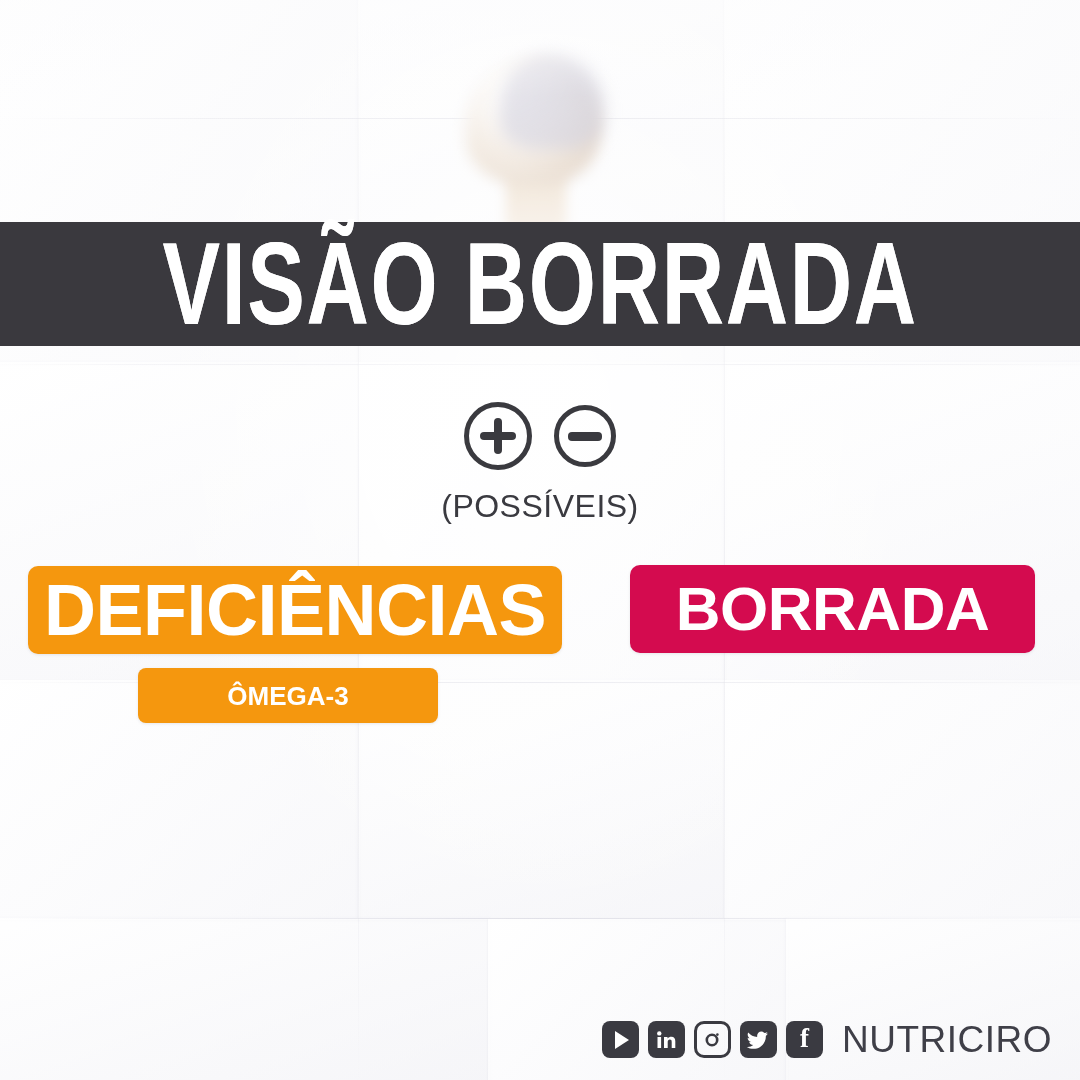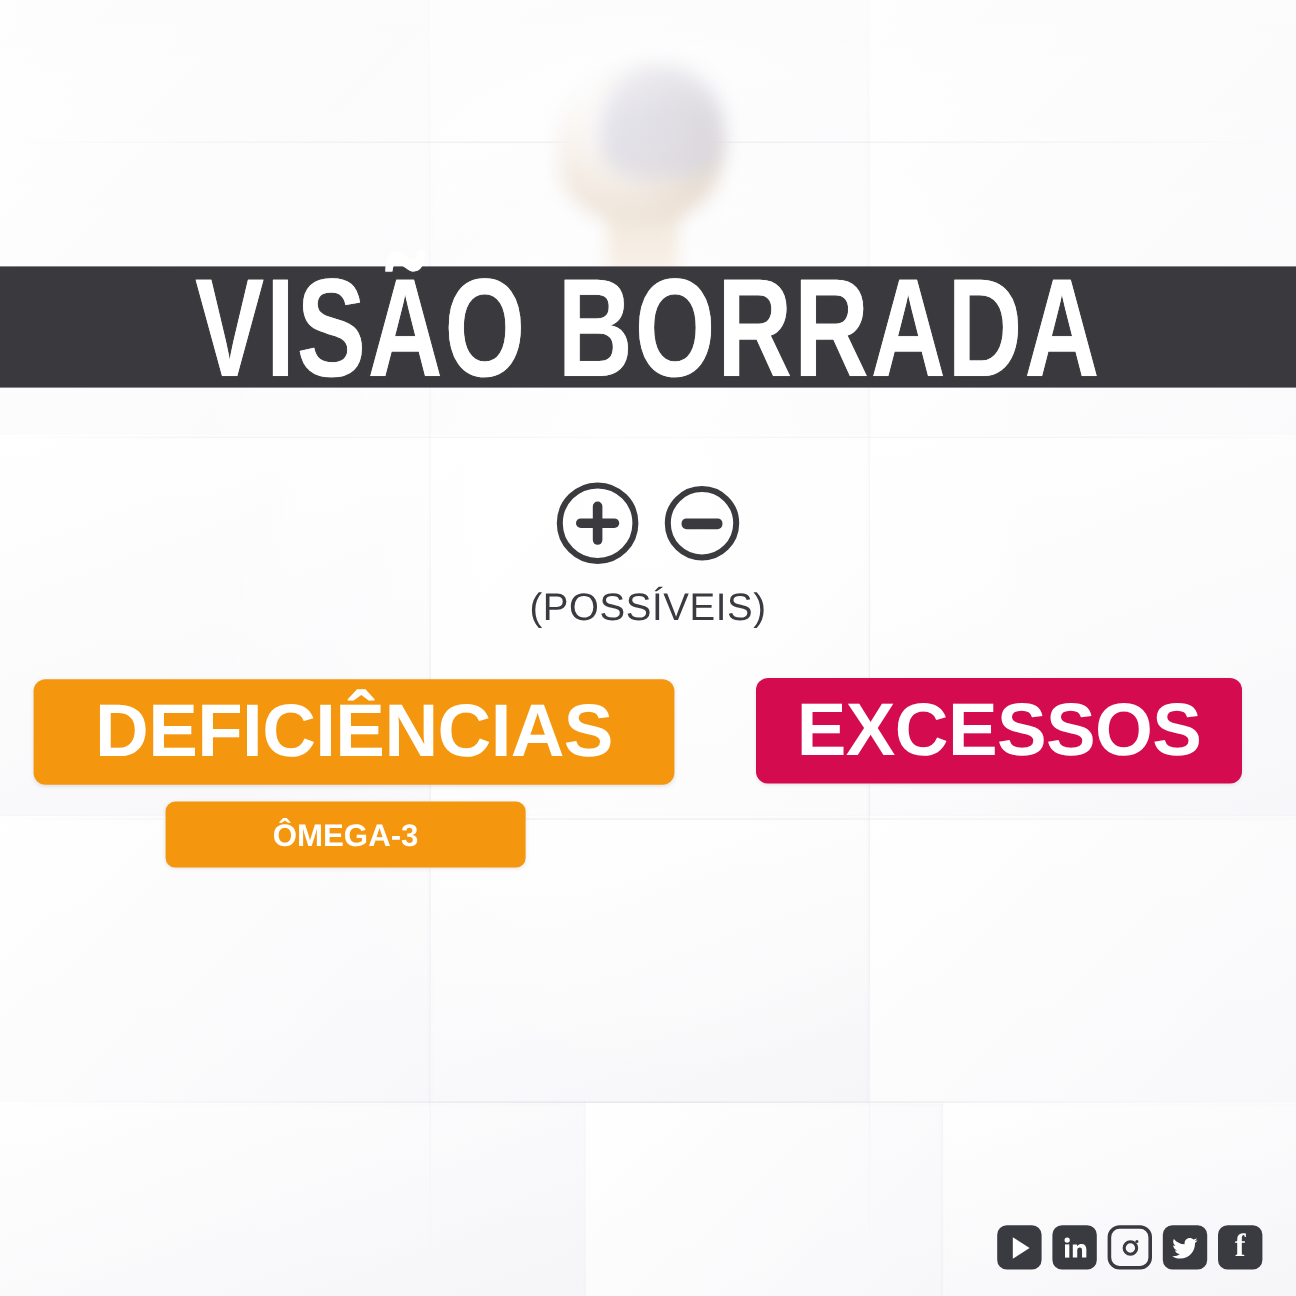--- a/index.html
+++ b/index.html
@@ -101,21 +101,21 @@
     inset: 0;
     background: linear-gradient(180deg, rgba(252,252,253,0.55) 0%, rgba(252,252,253,0.05) 40%, rgba(252,252,253,0.0) 100%);
   }
 
   
   .title-banner {
     position: absolute;
     left: 0;
     top: 222px;
     width: 1080px;
-    height: 101px;
+    height: 124px;
     display: flex;
     align-items: center;
     justify-content: center;
   }
   .title-text {
     color: #ffffff;
     font-family: "Liberation Sans Narrow", "Liberation Sans", sans-serif;
     font-weight: 700;
     font-size: 108px;
     line-height: 1;
@@ -185,21 +185,21 @@
     color: #ffffff;
     font-weight: 700;
     line-height: 1;
     box-shadow: 0 1px 3px rgba(120,120,130,0.16);
   }
   .badge-deficiencias {
     left: 28px;
     top: 566px;
     width: 534px;
     height: 88px;
-    font-size: 62px;
+    font-size: 72px;
     letter-spacing: -0.5px;
   }
   .badge-excessos {
     left: 630px;
     top: 565px;
     width: 405px;
     height: 88px;
     font-size: 62px;
     letter-spacing: -0.5px;
   }
@@ -313,21 +313,21 @@
     </div>
     <div class="sym-circle sym-minus">
       <span class="bar-h"></span>
     </div>
   </div>
 
   <div class="possiveis">(POSSÍVEIS)</div>
 
   <div class="badge badge-deficiencias" style="background:#F5970E;">DEFICIÊNCIAS</div>
 
-  <div class="badge badge-excessos" style="background:#D40B4F;">EXCESSOS</div>
+  <div class="badge badge-excessos" style="background:#D40B4F;">BORRADA</div>
 
   <div class="badge badge-omega" style="background:#F5970E;">ÔMEGA-3</div>
 
   <div class="footer">
 
     <div class="sicon">
       <span class="tri"></span>
     </div>
 
     <div class="sicon">
@@ -348,15 +348,16 @@
     <div class="sicon">
       <svg width="24" height="24" viewBox="0 0 24 24">
         <path d="M22 5.6c-0.8 0.35 -1.6 0.58 -2.5 0.69 c0.9 -0.54 1.6 -1.39 1.9 -2.4 c-0.84 0.5 -1.77 0.86 -2.76 1.06 C17.85 4.1 16.7 3.6 15.45 3.6 c-2.4 0 -4.35 1.95 -4.35 4.35 c0 0.34 0.04 0.67 0.11 0.99 C7.6 8.76 4.4 7.03 2.26 4.4 c-0.37 0.64 -0.59 1.39 -0.59 2.19 c0 1.51 0.77 2.84 1.93 3.62 c-0.71 -0.02 -1.38 -0.22 -1.97 -0.54 v0.05 c0 2.11 1.5 3.87 3.49 4.27 c-0.36 0.1 -0.75 0.15 -1.15 0.15 c-0.28 0 -0.55 -0.03 -0.82 -0.08 c0.55 1.73 2.16 2.99 4.07 3.02 c-1.49 1.17 -3.37 1.87 -5.41 1.87 c-0.35 0 -0.7 -0.02 -1.04 -0.06 c1.93 1.24 4.22 1.96 6.68 1.96 c8.02 0 12.4 -6.64 12.4 -12.4 l-0.01 -0.56 C20.68 7.23 21.4 6.47 22 5.6 z" fill="#ffffff"></path>
       </svg>
     </div>
 
     <div class="sicon">
       <span class="fb-glyph">f</span>
     </div>
 
+    <div class="brand-name">NUTRICIRO</div>
   </div>
 
 </div>
 
 </body></html>

